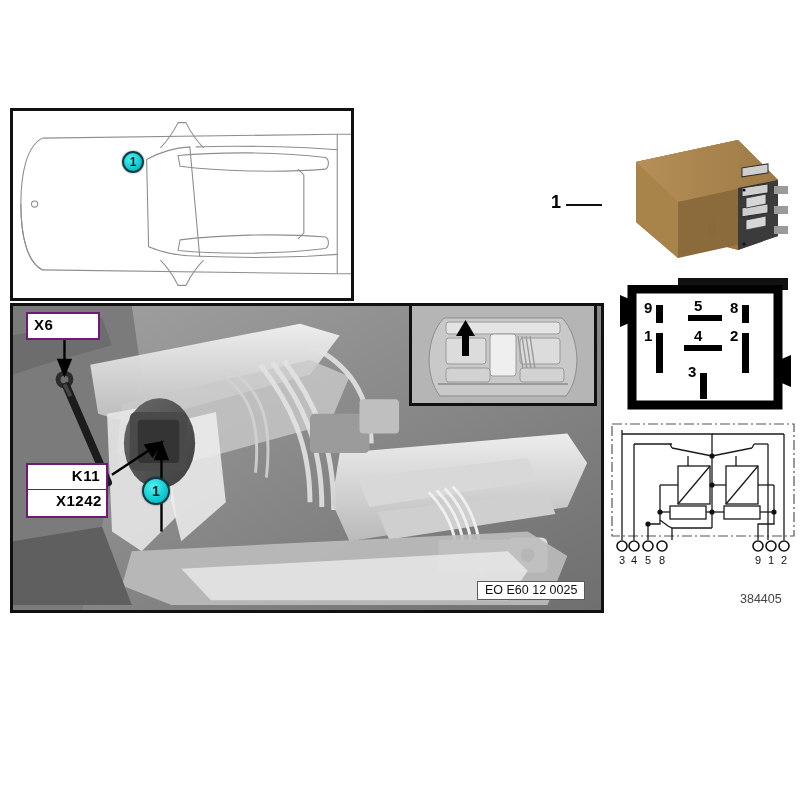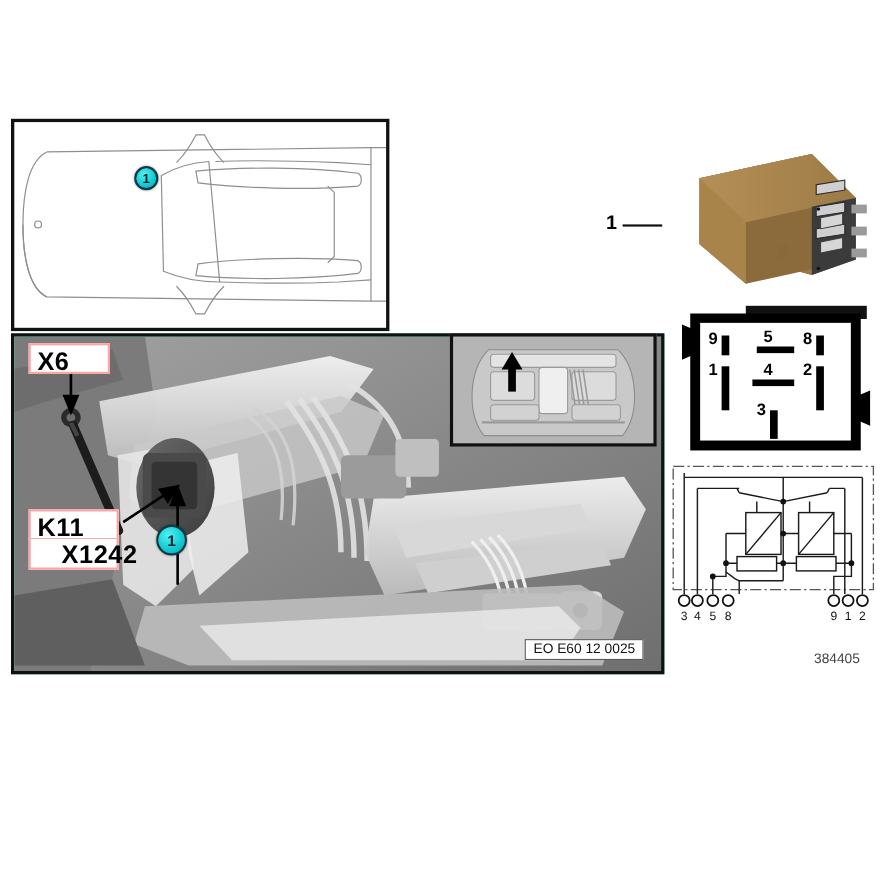--- a/index.html
+++ b/index.html
@@ -26,33 +26,33 @@
     display: flex; align-items: center; justify-content: center;
     color: #05202a; font-weight: bold; font-family: "Liberation Sans", sans-serif;
     box-shadow: 0 0 2px rgba(0,0,0,.5);
   }
   .bubble-car { left: 119px; top: 148px; width: 22px; height: 22px; font-size: 12px; }
   .bubble-photo { left: 142px; top: 477px; width: 28px; height: 28px; font-size: 14px; z-index: 6; }
 
   
   .photo-panel {
     position: absolute; left: 10px; top: 303px; width: 594px; height: 310px;
-    border: 3px solid #111; overflow: hidden; background: #5eead4;
+    border: 3px solid #111; overflow: hidden; background: #15803d;
   }
   .photo-svg { position:absolute; left:0; top:0; width:100%; height:100%; }
 
   
   .lbl {
-    position: absolute; background: #fff; border: 2px solid #fca5a5;
-    font-weight: bold; font-size: 23px; color: #000; line-height: 1;
+    position: absolute; background: #fff; border: 2px solid #701a75;
+    font-weight: bold; font-size: 15px; color: #000; line-height: 1;
     padding: 3px 6px 4px 6px; font-family: "Liberation Sans", sans-serif;
     z-index: 7; letter-spacing: .5px;
   }
   .lbl-x6   { left: 26px; top: 312px; width: 74px; height: 28px; }
-  .lbl-k11  { left: 26px; top: 463px; width: 82px; height: 28px; border-bottom-width:1px;}
+  .lbl-k11  { left: 26px; top: 463px; width: 82px; height: 28px; border-bottom-width:1px;text-align:right;}
   .lbl-x12  { left: 26px; top: 489px; width: 82px; height: 29px; border-top-width:1px;padding-left:28px;}
 
   .inset {
     position: absolute; left: 409px; top: 303px; width: 188px; height: 103px;
     border: 3px solid #111; overflow: hidden; background: #b7b7b7; z-index: 6;
   }
   .eo-cap {
     position: absolute; left: 477px; top: 586px; z-index: 8;
     background: #fff; border: 1px solid #5a5a5a; color: #111;
     font-size: 12.5px; padding: 1px 7px 2px 7px; font-family: "Liberation Sans", sans-serif;

